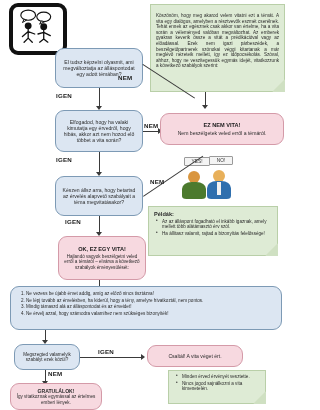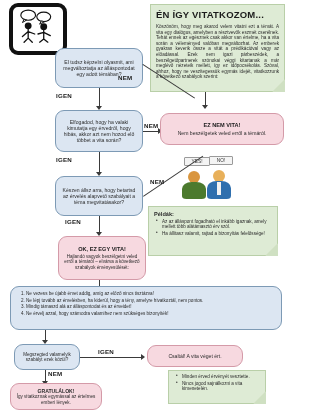--- a/index.html
+++ b/index.html
@@ -117,21 +117,20 @@
       <ellipse cx="32" cy="12" rx="8.5" ry="5.8" fill="#fff" stroke="#111" stroke-width="1.4"></ellipse>
       <path d="M29 17 L27 21 L33 18 Z" fill="#fff" stroke="#111" stroke-width="1.2"></path>
       <circle cx="13" cy="23" r="4.2" fill="#111"></circle>
       <circle cx="32" cy="24" r="4.2" fill="#111"></circle>
       <path d="M13 27 L13 38 M13 30 L6 36 M13 30 L21 33 M13 38 L8 43 M13 38 L18 43" stroke="#111" stroke-width="1.6" fill="none" stroke-linecap="round"></path>
       <path d="M32 28 L32 39 M32 31 L40 35 M32 31 L25 33 M32 39 L27 43 M32 39 L37 43" stroke="#111" stroke-width="1.6" fill="none" stroke-linecap="round"></path>
     </svg>
   </div>
 
   <div class="green" style="left:150px;top:4px;width:135px;height:88px;padding:4px 5px;">
-    <div class="green-hdr">ÉN ÍGY VITATKOZOM...</div>
     <div class="t5" style="margin-top:4px;text-align:justify;line-height:1.22;">Köszönöm, hogy meg akarod velem vitatni ezt a témát. A vita egy dialógus, amelyben a résztvevők eszmét cserélnek. Tehát ennek az egésznek csak akkor van értelme, ha a vita során a véleményed valóban megváltozhat. Az emberek gyakran keverik össze a vitát a prédikációval vagy az előadással. Ezek nem igazi párbeszédek, a beszélgetőpartnerek szónokai véggi kitartanak a már meglévő nézeteik mellett, így ez időpocsékolás. Szóval, ahhoz, hogy ne veszítegessük egymás idejét, vitatkozzunk a következő szabályok szerint:</div>
     <div class="fold"></div>
   </div>
 
   <div class="node rbox" style="left:55px;top:48px;width:88px;height:40px;">
     <span class="t55">El tudsz képzelni olyasmit, ami megváltoztatja az álláspontodat egy adott témában?</span>
   </div>
 
   <div class="diag" style="left:143px;top:64px;width:62px;transform:rotate(33deg);"></div>
   <div class="lbl" style="position:absolute;left:118px;top:74px;">NEM</div>

